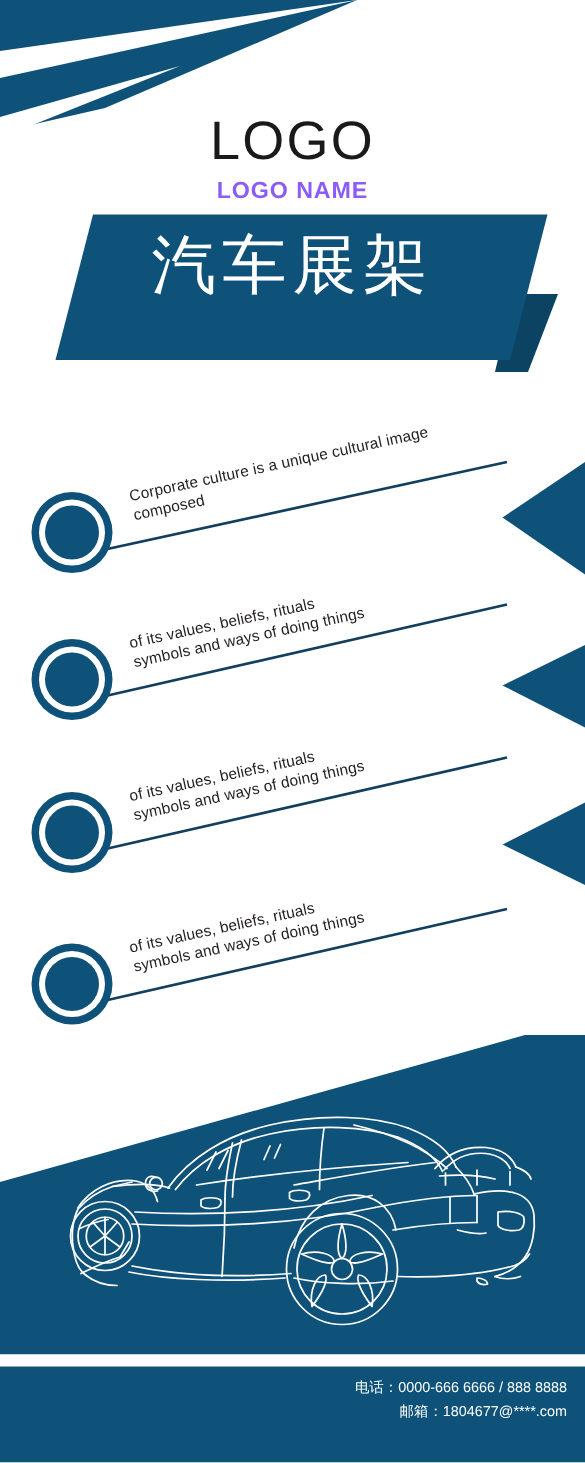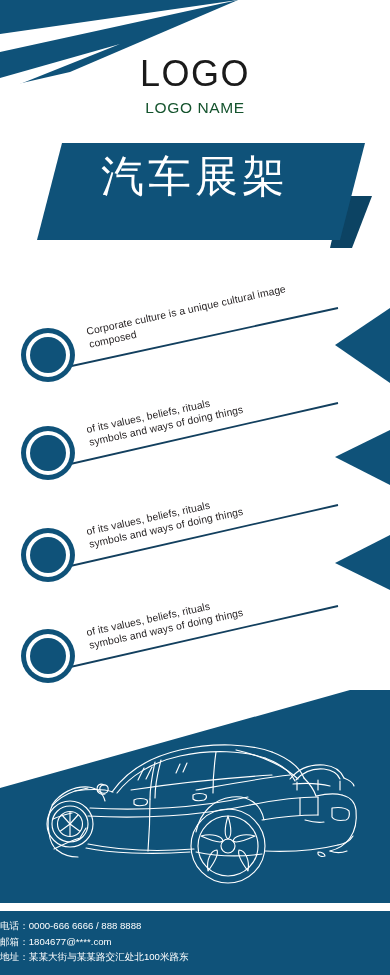--- a/index.html
+++ b/index.html
@@ -17,25 +17,25 @@
   .layer { position:absolute; left:0; top:0; width:390px; height:975px; }
   svg.layer { display:block; }
 
   
   #logo-block {
     position:absolute; left:0; top:56px; width:390px;
     text-align:center;
   }
   #logo-main {
     font-size:36px; letter-spacing:1.5px; color:#1a1a1a;
-    font-weight:400; line-height:1.0;
+    font-weight:400; line-height:1.0;margin-top:20px;
   }
   #logo-sub {
-    font-size:15.5px; letter-spacing:0.6px; color:#14532d;
-    font-weight:400; margin-top:8px; line-height:1.0;
+    font-size:15.5px; letter-spacing:0.6px; color:#8b5cf6;
+    font-weight:700; margin-top:8px; line-height:1.0;
   }
 
   
   #title-text {
     position:absolute; left:0; top:158px; width:390px;
     text-align:center;
     font-family:Liberation Mono, monospace;
     font-size:43px; color:#ffffff; letter-spacing:4px;
     line-height:1.0; pointer-events:none;
   }
@@ -48,21 +48,21 @@
     color:#231f20;
     font-size:10.3px;
     line-height:1.30;
     white-space:nowrap;
     letter-spacing:0.1px;
   }
 
   
   #footer-text {
     position:absolute; left:0; top:918px; width:378px;
-    text-align:left; color:#ffffff;
+    text-align:right; color:#ffffff;
     font-size:9.6px; line-height:1.62;
   }
   #footer-text div { white-space:nowrap; }
 </style>
 </head>
 <body>
 
 <div id="poster">
 
   <svg class="layer" viewBox="0 0 390 975" width="390" height="975" preserveAspectRatio="none">
@@ -228,16 +228,15 @@
   </div>
 
   <div class="row-text" style="left:88px; top:626px;">
     <div>of its values, beliefs, rituals</div>
     <div>symbols and ways of doing things</div>
   </div>
 
   <div id="footer-text">
     <div>电话：0000-666 6666 / 888 8888</div>
     <div>邮箱：1804677@****.com</div>
-    <div>地址：某某大街与某某路交汇处北100米路东</div>
   </div>
 
 </div>
 
 </body></html>

